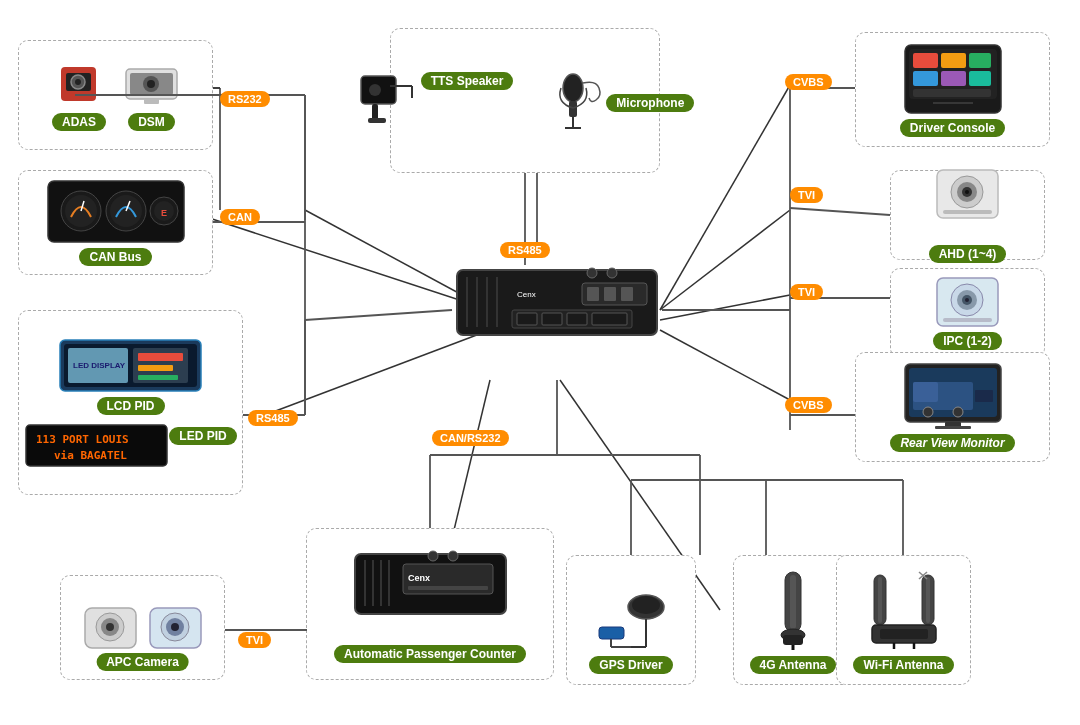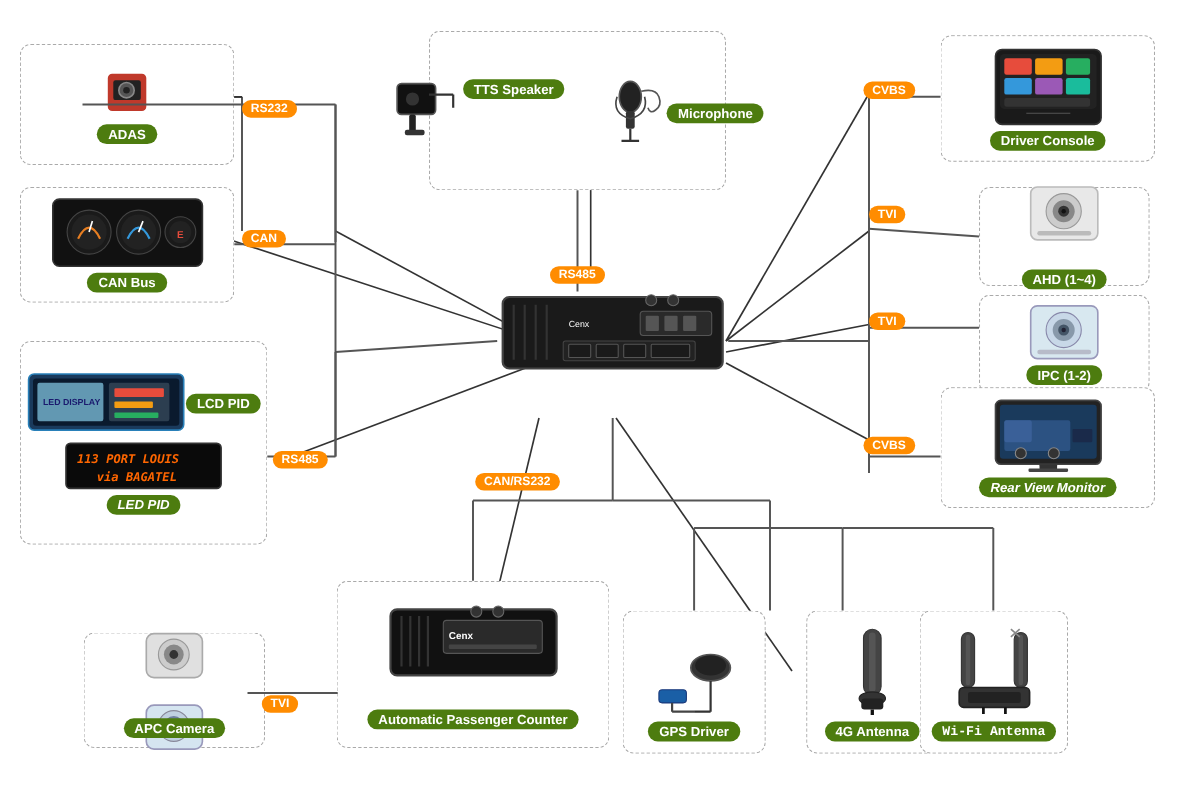--- a/index.html
+++ b/index.html
@@ -105,20 +105,32 @@
           <rect x="5" y="8" width="35" height="34" rx="4" fill="#c0392b"></rect>
           <rect x="10" y="14" width="25" height="18" rx="2" fill="#222"></rect>
           <circle cx="22" cy="23" r="7" fill="#555" stroke="#888" stroke-width="1.5"></circle>
           <circle cx="22" cy="23" r="3" fill="#222"></circle>
           <rect x="18" y="32" width="9" height="5" rx="1" fill="#c0392b"></rect>
         </svg>
       </div>
       <span class="label-badge">ADAS</span>
     </div>
 
+    <div style="display:flex;flex-direction:column;align-items:center;">
+      <div class="icon-wrap">
+        <svg width="55" height="50" viewBox="0 0 55 50">
+          <rect x="2" y="10" width="51" height="30" rx="4" fill="#e0e0e0" stroke="#aaa" stroke-width="1.5"></rect>
+          <rect x="6" y="14" width="43" height="22" rx="2" fill="#888"></rect>
+          <circle cx="27" cy="25" r="8" fill="#555"></circle>
+          <circle cx="27" cy="25" r="4" fill="#222"></circle>
+          <rect x="20" y="40" width="15" height="5" rx="1" fill="#bbb"></rect>
+        </svg>
+      </div>
+      <span class="label-badge">DSM</span>
+    </div>
   </div>
 
   <div class="conn-label" style="left:220px; top:89px;">
     <span class="conn-badge">RS232</span>
   </div>
 
   <div class="box" style="left:18px; top:170px; width:195px; height:105px; padding:8px;">
     <div class="icon-wrap">
       <svg width="140" height="65" viewBox="0 0 140 65">
         <rect x="2" y="2" width="136" height="61" rx="6" fill="#111" stroke="#333" stroke-width="1.5"></rect>
@@ -138,38 +150,38 @@
     </div>
     <span class="label-badge">CAN Bus</span>
   </div>
 
   <div class="conn-label" style="left:220px; top:207px;">
     <span class="conn-badge">CAN</span>
   </div>
 
   <div class="box" style="left:18px; top:310px; width:225px; height:185px; padding:10px; gap:8px;">
 
-    <div style="display:flex;align-items:center;">
+    <div style="display:flex;flex-direction:column;align-items:center;">
       <div class="icon-wrap">
         <svg width="145" height="55" viewBox="0 0 145 55">
           <rect x="2" y="2" width="141" height="51" rx="5" fill="#1a3a5c" stroke="#2980b9" stroke-width="1.5"></rect>
 
           <rect x="6" y="6" width="133" height="43" rx="3" fill="#0a1a2e"></rect>
           <rect x="10" y="10" width="60" height="35" rx="2" fill="#87ceeb" opacity="0.7"></rect>
           <text x="15" y="30" fill="#1a1a6e" font-size="8" font-weight="bold">LED DISPLAY</text>
           <rect x="75" y="10" width="55" height="35" rx="2" fill="#2c3e50"></rect>
           <rect x="80" y="15" width="45" height="8" rx="1" fill="#e74c3c"></rect>
           <rect x="80" y="27" width="35" height="6" rx="1" fill="#f39c12"></rect>
           <rect x="80" y="37" width="40" height="5" rx="1" fill="#27ae60"></rect>
         </svg>
       </div>
       <span class="label-badge">LCD PID</span>
     </div>
 
-    <div style="display:flex;flex-direction:column;align-items:center;font-style:italic;">
+    <div style="display:flex;flex-direction:row;align-items:flex-start;">
       <div class="icon-wrap">
         <svg width="145" height="45" viewBox="0 0 145 45">
           <rect x="2" y="2" width="141" height="41" rx="4" fill="#0a0a0a" stroke="#333" stroke-width="1.5"></rect>
           <text x="12" y="20" fill="#ff6600" font-size="11" font-weight="bold" font-family="monospace">113  PORT  LOUIS</text>
           <text x="30" y="36" fill="#ff6600" font-size="11" font-weight="bold" font-family="monospace">via   BAGATEL</text>
         </svg>
       </div>
       <span class="label-badge">LED PID</span>
     </div>
   </div>
@@ -322,21 +334,21 @@
         <circle cx="55" cy="50" r="5" fill="#333" stroke="#888" stroke-width="1"></circle>
         <rect x="72" y="28" width="18" height="12" rx="1" fill="#1a2a4a"></rect>
 
         <rect x="42" y="60" width="16" height="5" rx="1" fill="#333"></rect>
         <rect x="32" y="64" width="36" height="3" rx="1" fill="#444"></rect>
       </svg>
     </div>
     <span class="label-badge">Rear View Monitor</span>
   </div>
 
-  <div class="box" style="left:76px; top:575px; width:165px; height:105px; padding:8px; flex-direction:column; gap:10px;">
+  <div class="box" style="left:60px; top:575px; width:165px; height:105px; padding:8px; flex-direction:row; gap:10px;">
     <div class="icon-wrap">
       <svg width="55" height="55" viewBox="0 0 55 55">
         <rect x="2" y="8" width="51" height="40" rx="7" fill="#e0e0e0" stroke="#aaa" stroke-width="1.5"></rect>
         <circle cx="27" cy="27" r="14" fill="#ccc" stroke="#999" stroke-width="1"></circle>
         <circle cx="27" cy="27" r="9" fill="#888"></circle>
         <circle cx="27" cy="27" r="4" fill="#333"></circle>
       </svg>
     </div>
     <div class="icon-wrap">
       <svg width="55" height="55" viewBox="0 0 55 55">
@@ -399,21 +411,21 @@
         <rect x="27" y="8" width="6" height="54" rx="3" fill="#555"></rect>
 
         <ellipse cx="30" cy="68" rx="12" ry="6" fill="#333" stroke="#222" stroke-width="1"></ellipse>
         <rect x="20" y="68" width="20" height="10" rx="3" fill="#222"></rect>
         <line x1="30" y1="78" x2="30" y2="83" stroke="#111" stroke-width="3"></line>
       </svg>
     </div>
     <span class="label-badge">4G Antenna</span>
   </div>
 
-  <div class="box" style="left:836px; top:555px; width:135px; height:130px; padding:8px;font-family:Liberation Mono, monospace;">
+  <div class="box" style="left:836px; top:555px; width:135px; height:130px; padding:8px;">
     <div class="icon-wrap">
       <svg width="80" height="85" viewBox="0 0 80 85">
 
         <rect x="10" y="8" width="12" height="50" rx="6" fill="#444" stroke="#333" stroke-width="1"></rect>
         <rect x="14" y="10" width="4" height="46" rx="2" fill="#555"></rect>
         <rect x="58" y="8" width="12" height="50" rx="6" fill="#444" stroke="#333" stroke-width="1"></rect>
         <rect x="62" y="10" width="4" height="46" rx="2" fill="#555"></rect>
 
         <rect x="8" y="58" width="64" height="18" rx="4" fill="#333" stroke="#222" stroke-width="1.5"></rect>
         <rect x="16" y="62" width="48" height="10" rx="2" fill="#222"></rect>

